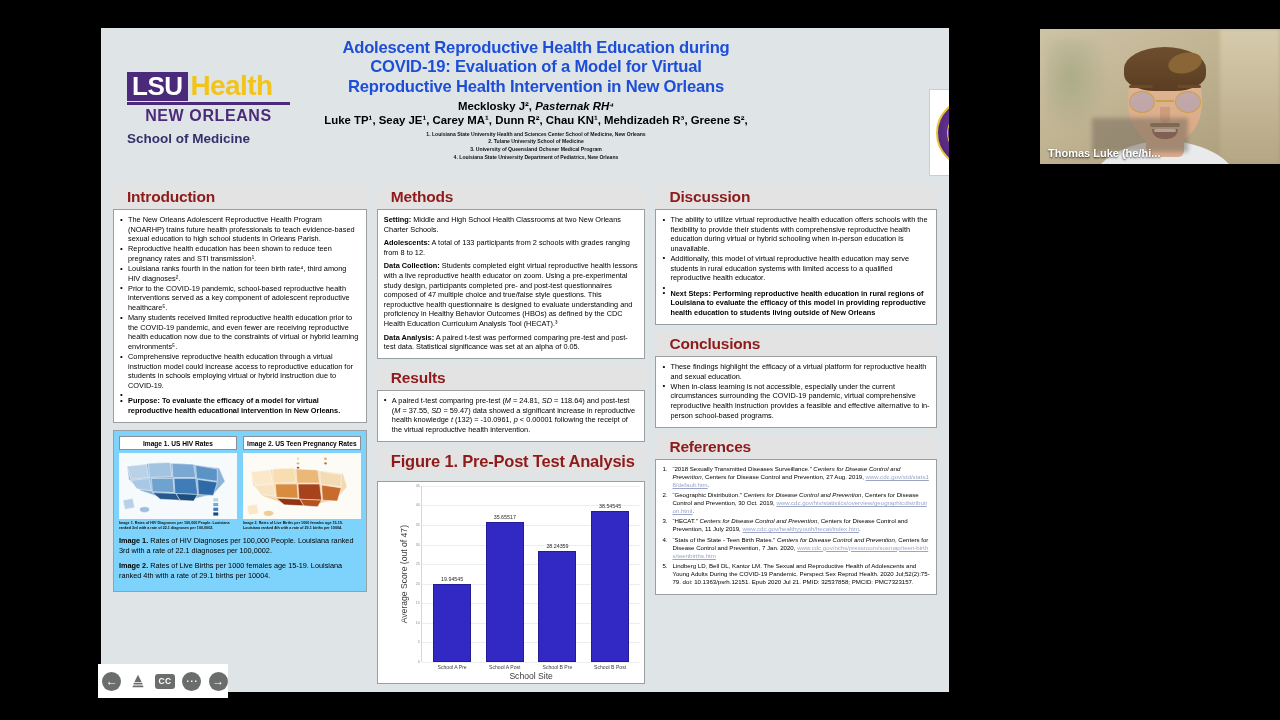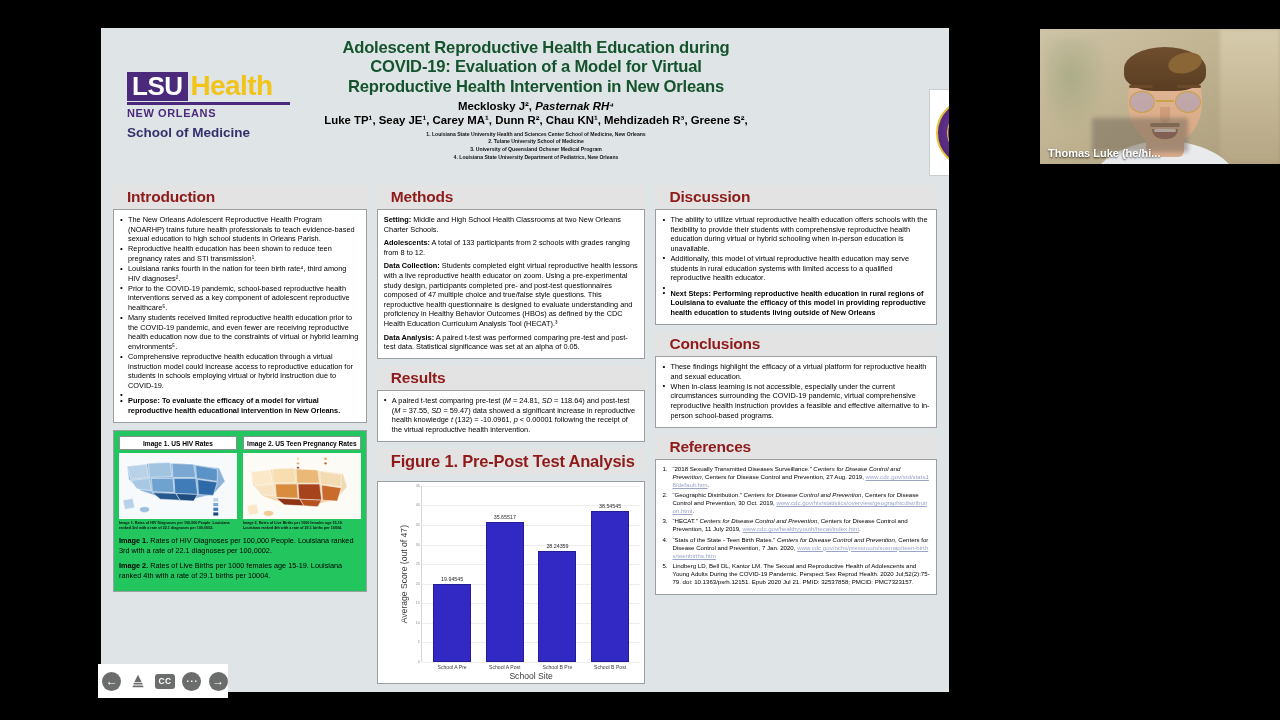--- a/index.html
+++ b/index.html
@@ -27,28 +27,28 @@
     background: #4b2a7b; color: #fff; font-weight: bold; font-size: 26px;
     letter-spacing: -0.5px; padding: 1px 5px 2px 5px; line-height: 1;
     font-family: "Liberation Sans", sans-serif;
   }
   .lsu-health {
     color: #f2c319; font-weight: bold; font-size: 28px; line-height: 1;
     letter-spacing: -0.6px;
   }
   .lsu-rule { height: 3px; background: #4b2a7b; width: 163px; margin-top: 1px; }
   .lsu-no {
-    text-align: left; width: 163px; color: #4b2a7b; font-weight: bold;
-    font-size: 11px; letter-spacing: 0.6px; margin-top: 2px;
+    text-align: center; width: 163px; color: #4b2a7b; font-weight: bold;
+    font-size: 16px; letter-spacing: 0.6px; margin-top: 2px;
   }
   .lsu-som { color: #33306b; font-weight: bold; font-size: 13.5px; margin-top: 6px; }
 
   .title-block { position: absolute; left: 200px; top: 10px; width: 470px; text-align: center; }
   .ptitle {
-    color: #14532d; font-weight: bold; font-size: 16.6px; line-height: 1.17;
+    color: #1d4ed8; font-weight: bold; font-size: 16.6px; line-height: 1.17;
     letter-spacing: -0.2px;
   }
   .pauthors {
     color: #000; font-weight: bold; font-size: 11.4px; line-height: 1.24;
     margin-top: 3px;
   }
   .pauthors .ital { font-style: italic; }
   .paffil { margin-top: 3px; font-size: 5.1px; font-weight: bold; line-height: 1.55; color: #111; }
 
   .seal { position: absolute; left: 829px; top: 61px; }
@@ -93,21 +93,21 @@
     content: "•"; position: absolute; left: 0; top: -0.5px; font-size: 8px;
   }
   .bold { font-weight: bold; }
   .ital { font-style: italic; }
   .spacer-li { height: 5px; }
   p.para { margin-bottom: 4px; }
   p.para:last-child { margin-bottom: 0; }
 
   
   .img-panel {
-    background: #22c55e; border: 1px solid #9aa0a1; padding: 5px;
+    background: #7dd3fc; border: 1px solid #9aa0a1; padding: 5px;
   }
   .img-row { display: flex; gap: 6px; }
   .img-cell { width: 50%; }
   .img-cap-top {
     border: 1px solid #8b8f90; background: #fff; text-align: center;
     font-size: 6.6px; font-weight: bold; padding: 2.5px 0; margin-bottom: 3px;
   }
   .map { height: 66px; position: relative; overflow: hidden; }
   .map-hiv { background: #f4f7fb; }
   .map-preg { background: #fdfaf4; }

